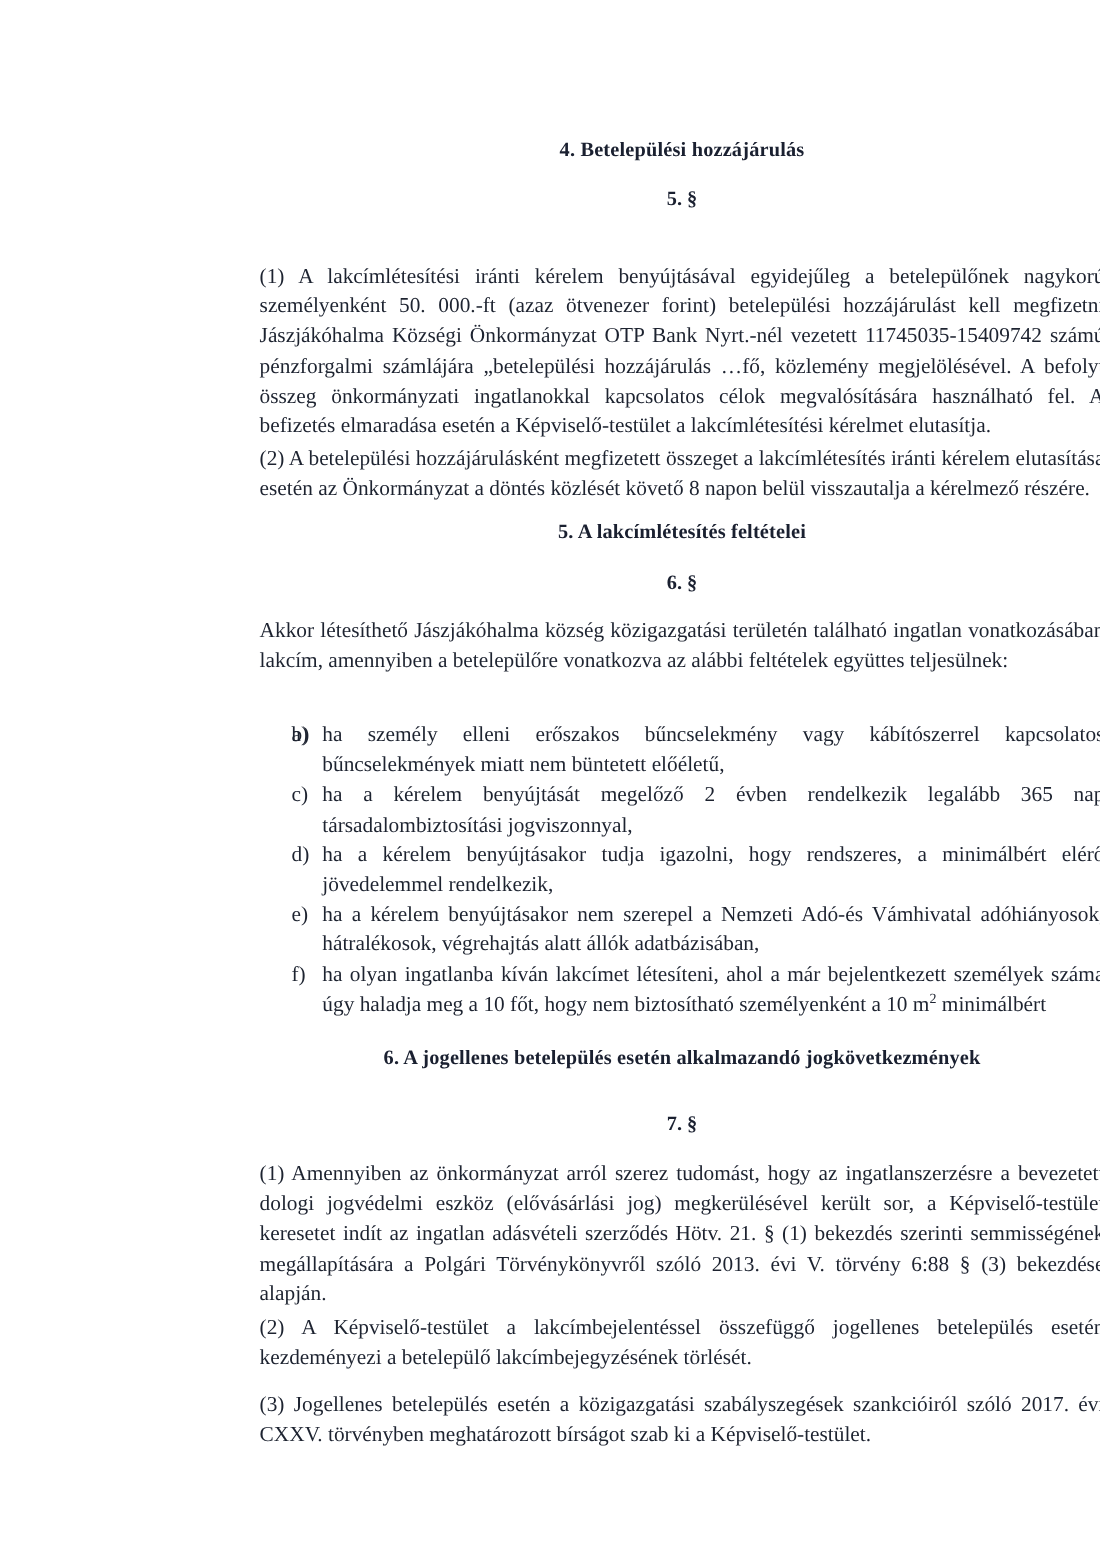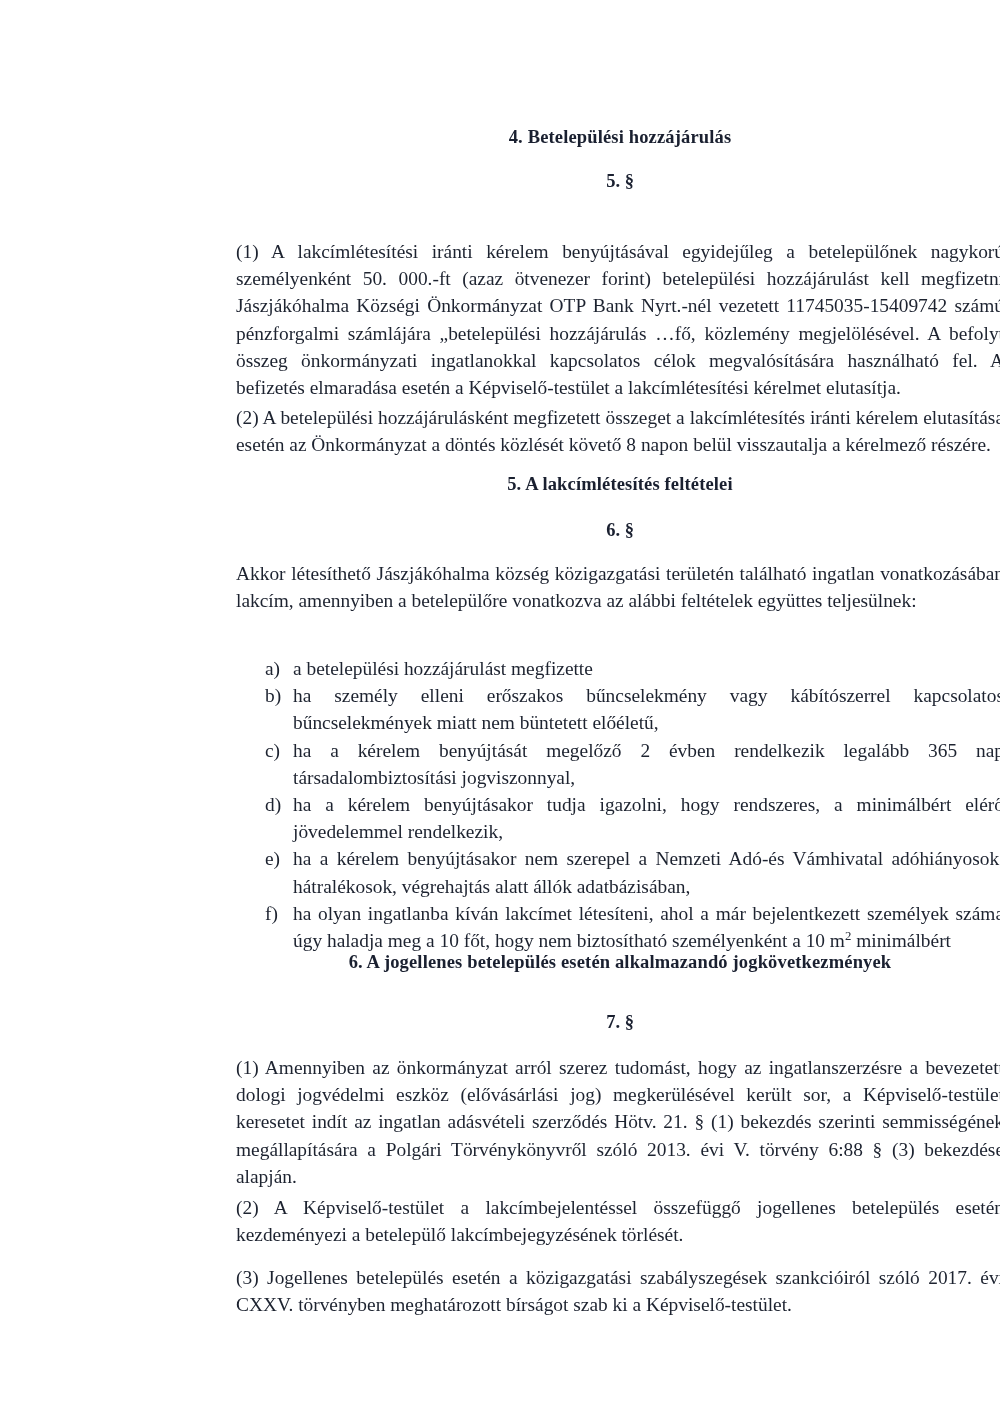--- a/index.html
+++ b/index.html
@@ -125,21 +125,20 @@
     </div>
 
     <div class="blk" style="top:548px;left:118px;">
       <p class="para">Akkor létesíthető Jászjákóhalma község közigazgatási területén található ingatlan vonatkozásában lakcím, amennyiben a betelepülőre vonatkozva az alábbi feltételek együttes teljesülnek:</p>
     </div>
 
     <div class="blk" style="top:643px;left:118px;">
       <ul class="lettered-list">
         <li>
           <span class="marker">a)</span>
-          <span>a betelepülési hozzájárulást megfizette</span>
         </li>
         <li>
           <span class="marker">b)</span>
           <span>ha személy elleni erőszakos bűncselekmény vagy kábítószerrel kapcsolatos bűncselekmények miatt nem büntetett előéletű,</span>
         </li>
         <li>
           <span class="marker">c)</span>
           <span>ha a kérelem benyújtását megelőző 2 évben rendelkezik legalább 365 nap társadalombiztosítási jogviszonnyal,</span>
         </li>
         <li>

